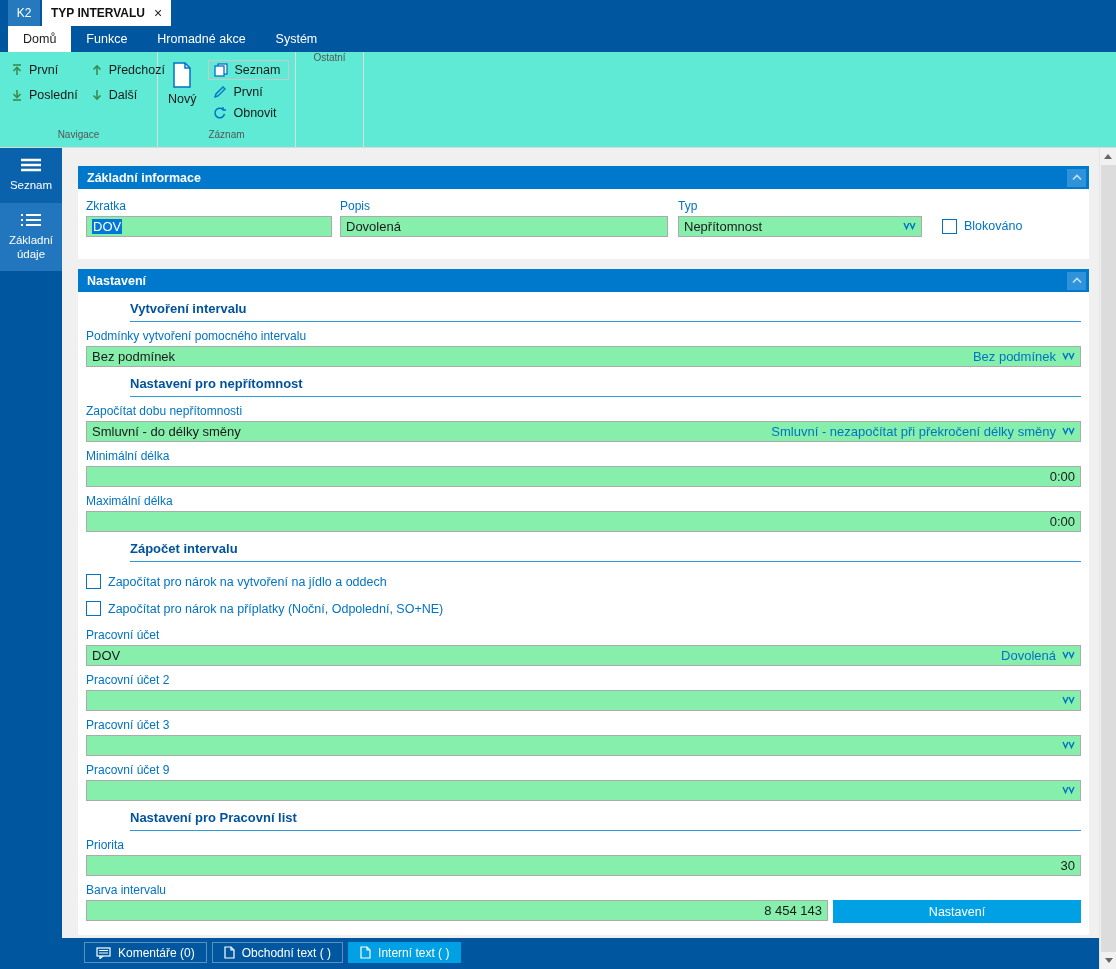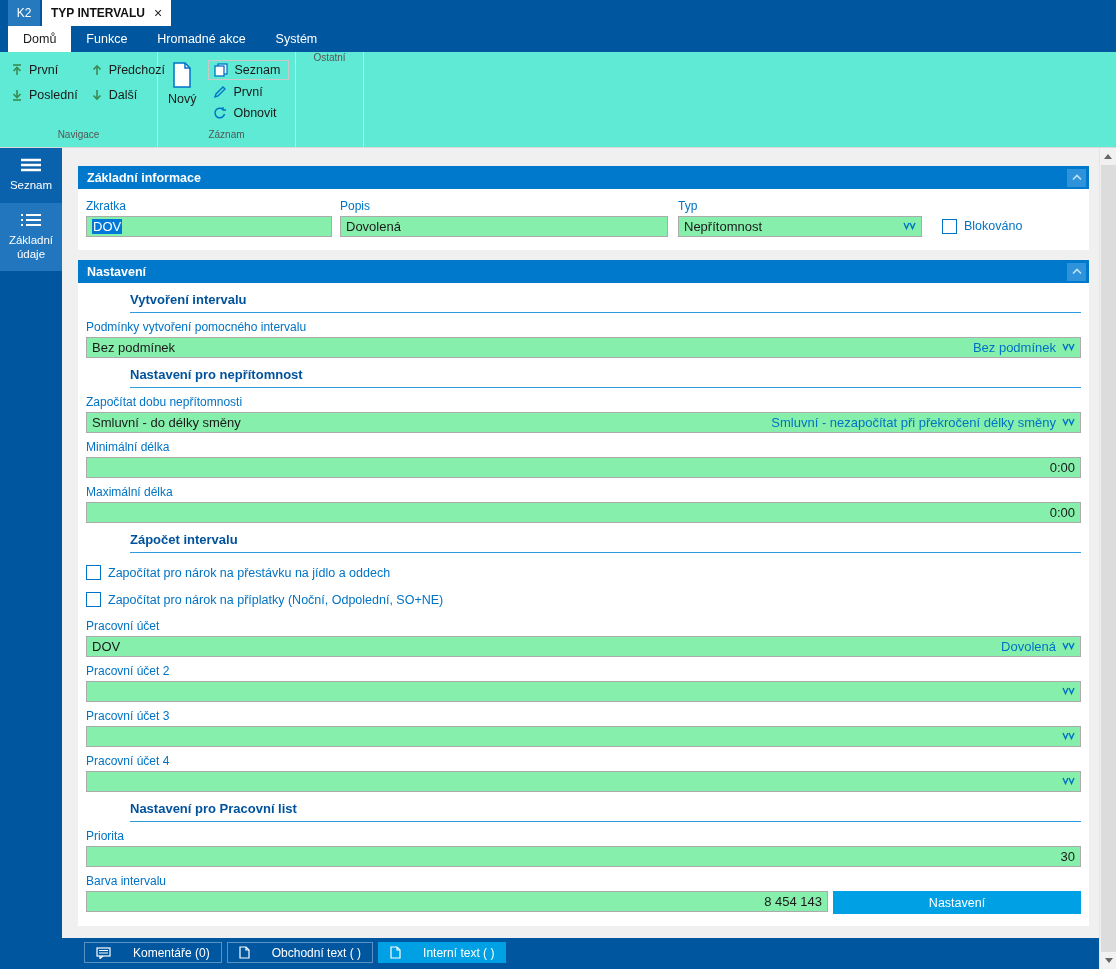--- a/index.html
+++ b/index.html
@@ -36,39 +36,39 @@
   .side-item.first { background:#0B62AC; }
   .side-item.active { background:#2176BE; }
   .content { position:absolute; left:62px; top:0; width:1037px; height:821px; background:#f0f0f0; overflow:hidden; }
   
   .panel { margin:0 10px 0 16px; background:#fff; }
   .panel1 { margin-top:18px; }
   .panel2 { margin-top:10px; }
   .panel-header { height:23px; background:#0078CC; color:#fff; font-weight:bold; font-size:12.5px; display:flex; align-items:center; padding:0 3px 0 9px; }
   .panel-header .spacer { flex:1; }
   .collapse-btn { width:19px; height:18px; background:#2F93DB; display:flex; align-items:center; justify-content:center; }
-  .pbody1 { display:flex; padding:3px 8px 13px; gap:8px; }
+  .pbody1 { display:flex; padding:3px 8px 22px; gap:8px; }
   .pbody2 { padding:0 8px 12px; }
   .fcol { display:flex; flex-direction:column; }
   .f-label { color:#0073C4; font-size:12px; margin:7px 0 3px; }
   .tinput { height:21px; border:1px solid #ababab; background:#86efac; display:flex; align-items:center; padding:0 5px; font-size:13px; }
   .tinput .grow { flex:1; }
   .tinput .desc { color:#0073C4; margin-right:6px; }
   .tinput.right { justify-content:flex-end; }
   .sel { background:#0078D7; color:#fff; padding:0 1px; }
   .sec { font-weight:bold; color:#00529C; font-size:13px; margin-top:9px; padding-bottom:5px; border-bottom:1px solid #2E9BDC;margin-left:44px; }
   .chk-row { display:flex; align-items:center; gap:7px; margin:12px 0; }
   .chkbox { width:15px; height:15px; border:1px solid #0073C4; background:#fff; flex:0 0 auto; }
   .chk-label { color:#0073C4; font-size:12.5px; }
   .barva-row { display:flex; gap:5px; }
   .barva-row .tinput { flex:1; }
   .cyan-btn { width:248px; height:23px; background:#00A0E4; color:#fff; font-size:12.5px; display:flex; align-items:center; justify-content:center; border:none; }
   
   .bottom-bar { position:absolute; left:0; bottom:0; width:1037px; height:31px; background:#0057A0; display:flex; align-items:flex-start; padding:4px 0 0 22px; gap:5px; }
-  .btab { height:21px; display:flex; align-items:center; gap:22px; color:#fff; font-size:12px; padding:0 11px; border:1px solid rgba(255,255,255,0.35); background:#0057A0; cursor:default; }
+  .btab { height:21px; display:flex; align-items:center; gap:7px; color:#fff; font-size:12px; padding:0 11px; border:1px solid rgba(255,255,255,0.35); background:#0057A0; cursor:default; }
   .btab.active { background:#00A0E4; border-color:#00A0E4; }
   
   .vscroll { position:absolute; right:0; top:0; width:17px; height:821px; background:#f1f1f1; border-left:1px solid #e4e4e4; }
   .varrow { height:17px; display:flex; align-items:center; justify-content:center; }
   .tri-up { width:0; height:0; border-left:4px solid transparent; border-right:4px solid transparent; border-bottom:5px solid #666; }
   .tri-down { width:0; height:0; border-left:4px solid transparent; border-right:4px solid transparent; border-top:5px solid #666; }
   .vthumb { position:absolute; top:17px; left:1px; width:15px; bottom:17px; background:#dcdcdc; }
   .varrow.bottom { position:absolute; bottom:0; left:0; width:17px; }
   svg { display:block; }
 </style>
@@ -288,21 +288,21 @@
           <span>0:00</span>
         </div>
         <div class="f-label">Maximální délka</div>
         <div class="tinput right">
           <span>0:00</span>
         </div>
 
         <div class="sec">Zápočet intervalu</div>
         <div class="chk-row">
           <span class="chkbox"></span>
-          <span class="chk-label">Započítat pro nárok na přestávku na jídlo a oddech</span>
+          <span class="chk-label">Započítat pro nárok na vytvoření na jídlo a oddech</span>
         </div>
         <div class="chk-row">
           <span class="chkbox"></span>
           <span class="chk-label">Započítat pro nárok na příplatky (Noční, Odpolední, SO+NE)</span>
         </div>
 
         <div class="f-label">Pracovní účet</div>
         <div class="tinput">
           <span class="grow">DOV</span>
           <span class="desc">Dovolená</span>
@@ -320,21 +320,21 @@
             </svg>
         </div>
         <div class="f-label">Pracovní účet 3</div>
         <div class="tinput">
           <span class="grow"></span>
           <svg width="13" height="9" viewBox="0 0 13 9" fill="none" stroke="#0073C4" stroke-width="1.4">
               <path d="M1 1 L3.5 6.5 L6 1"></path>
               <path d="M7 1 L9.5 6.5 L12 1"></path>
             </svg>
         </div>
-        <div class="f-label">Pracovní účet 4</div>
+        <div class="f-label">Pracovní účet 9</div>
         <div class="tinput">
           <span class="grow"></span>
           <svg width="13" height="9" viewBox="0 0 13 9" fill="none" stroke="#0073C4" stroke-width="1.4">
               <path d="M1 1 L3.5 6.5 L6 1"></path>
               <path d="M7 1 L9.5 6.5 L12 1"></path>
             </svg>
         </div>
 
         <div class="sec">Nastavení pro Pracovní list</div>
         <div class="f-label">Priorita</div>

